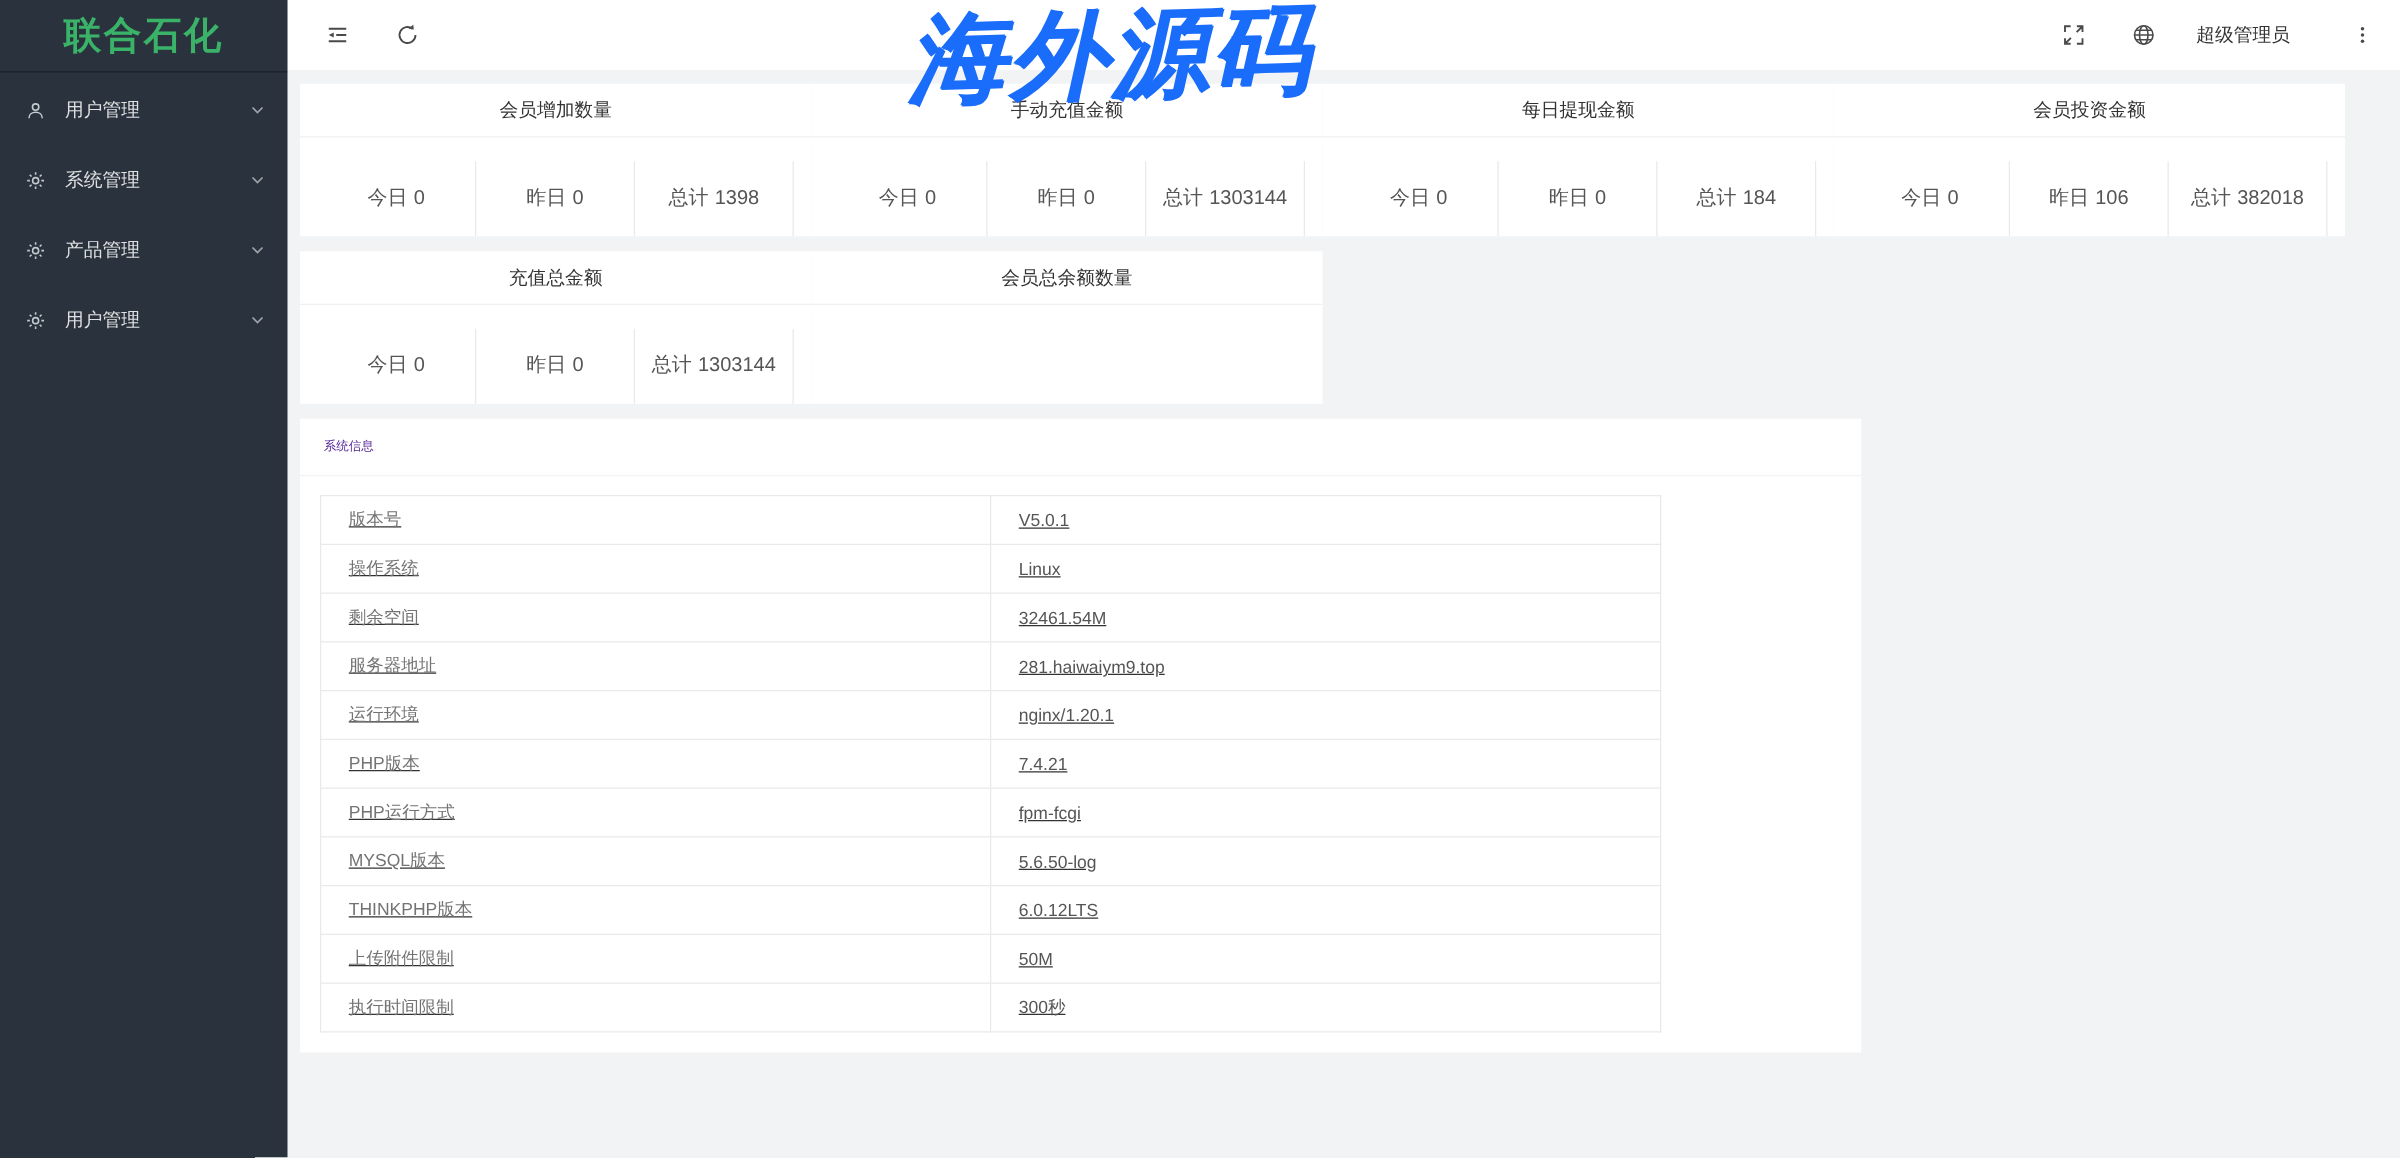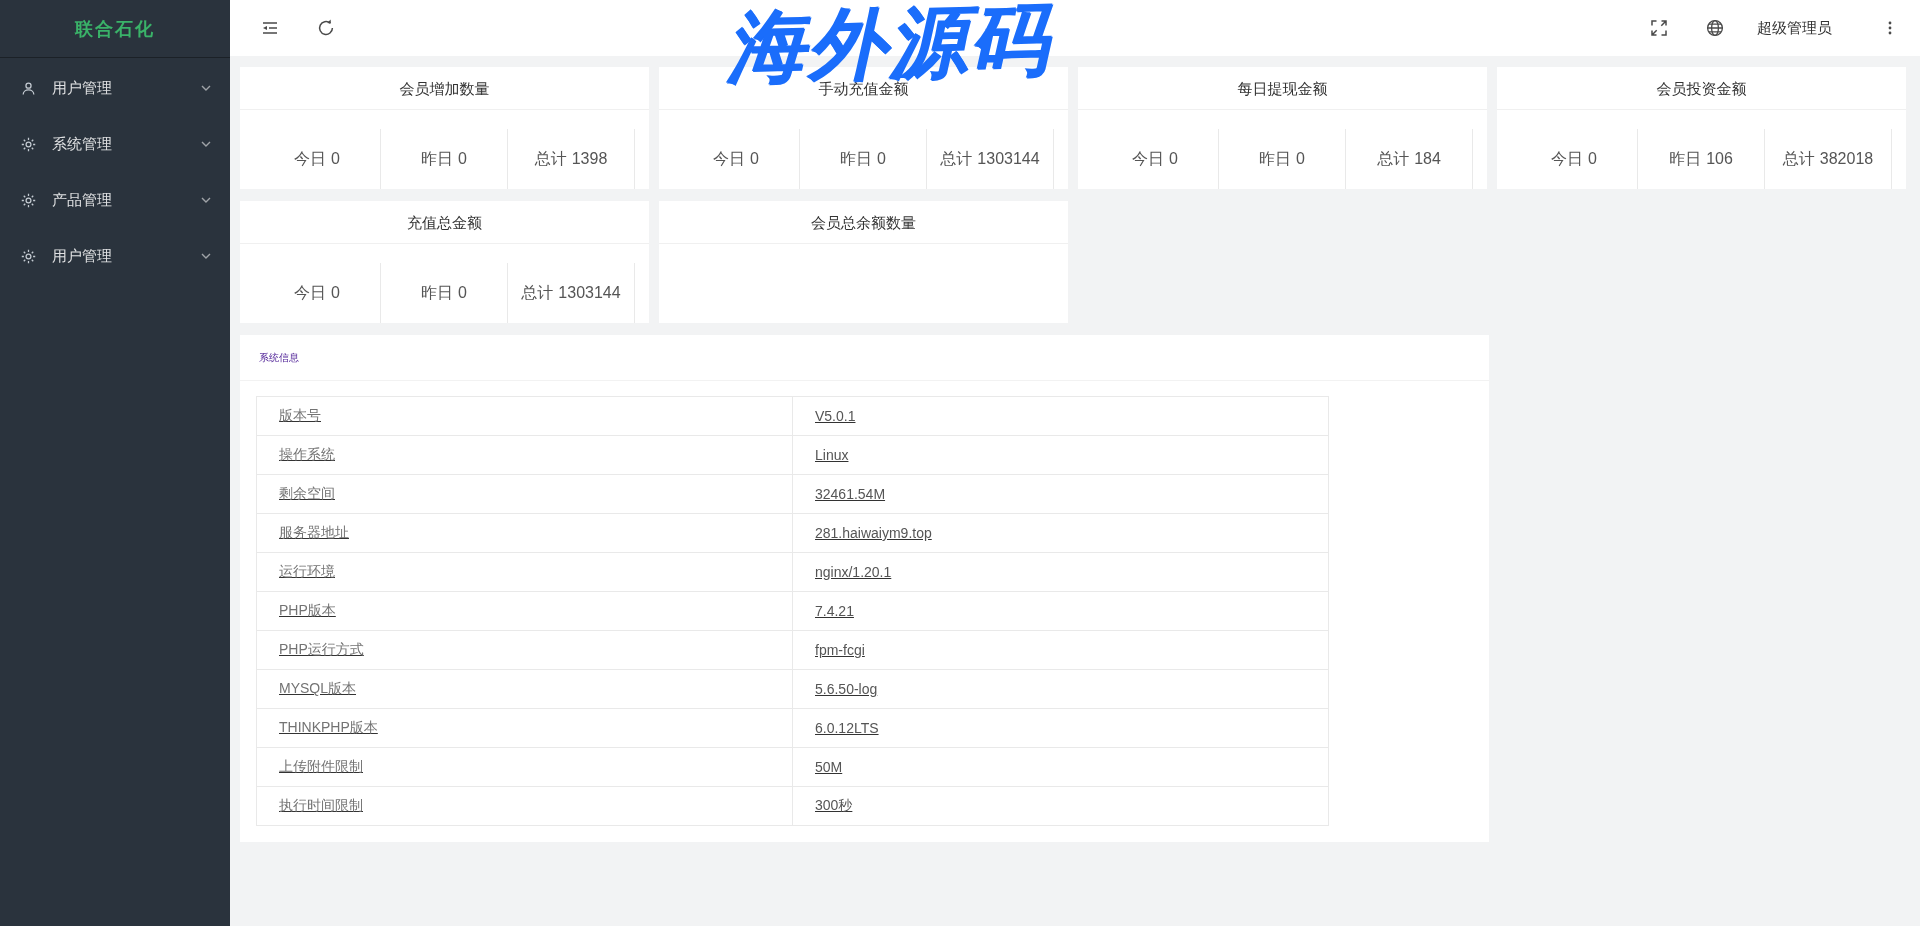--- a/index.html
+++ b/index.html
@@ -11,21 +11,21 @@
     position: relative;
   }
 
   
   .sidebar {
     position: absolute; left: 0; top: 0; width: 230px; height: 926px;
     background: #2a333d; z-index: 10;
   }
   .logo {
     height: 58px; line-height: 58px; text-align: center;
-    color: #3ab369; font-size: 18px; font-weight: bold; letter-spacing: 2px;
+    color: #3ab369; font-size: 30px; font-weight: bold; letter-spacing: 2px;
     border-bottom: 1px solid rgba(0,0,0,.35);
   }
   .menu { padding-top: 2px; }
   .menu-item {
     height: 56px; display: flex; align-items: center;
     padding: 0 18px 0 20px; cursor: pointer;
     color: rgba(255,255,255,.85); font-size: 15px;
   }
   .mi-icon { width: 17px; height: 17px; margin-right: 15px; color: #c3cad1; flex: 0 0 auto; }
   .mi-icon svg { width: 100%; height: 100%; display: block; }
@@ -56,21 +56,21 @@
     font-size: 78px; letter-spacing: 3px; color: #1a6dfb;
     transform: rotate(-1.5deg); pointer-events: none; white-space: nowrap;
     text-shadow: 1px 1px 0 #1a6dfb;
   }
 
   
   .content {
     position: absolute; left: 230px; top: 56px; right: 0; bottom: 0;
     background: #f2f3f4; padding: 11px 15px 0 10px; overflow: hidden;
   }
-  .cards-row { display: flex; gap: 10px; margin-bottom: 12px; }
+  .cards-row { display: flex; gap: 0; margin-bottom: 12px; }
   .card { width: 409px; background: #fff; flex: 0 0 auto; }
   .card-title {
     height: 43px; line-height: 43px; text-align: center;
     font-size: 15px; color: #333; border-bottom: 1px solid #f0f0f0;
   }
   .card-body { display: flex; align-items: flex-end; height: 79px; padding: 0 14px; }
   .cell {
     flex: 1 1 0; text-align: center; font-size: 16px; color: #555;
     height: 60px; line-height: 60px; border-right: 1px solid #e9e9e9;
     white-space: nowrap; overflow: hidden;

